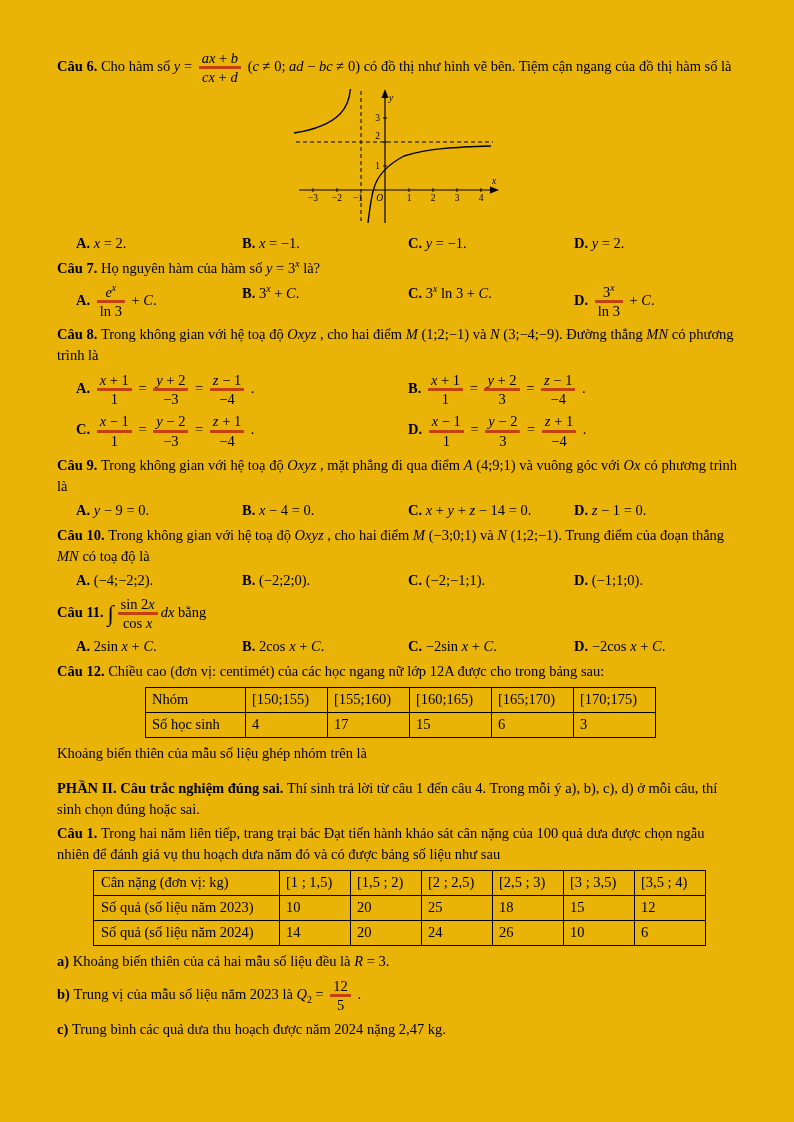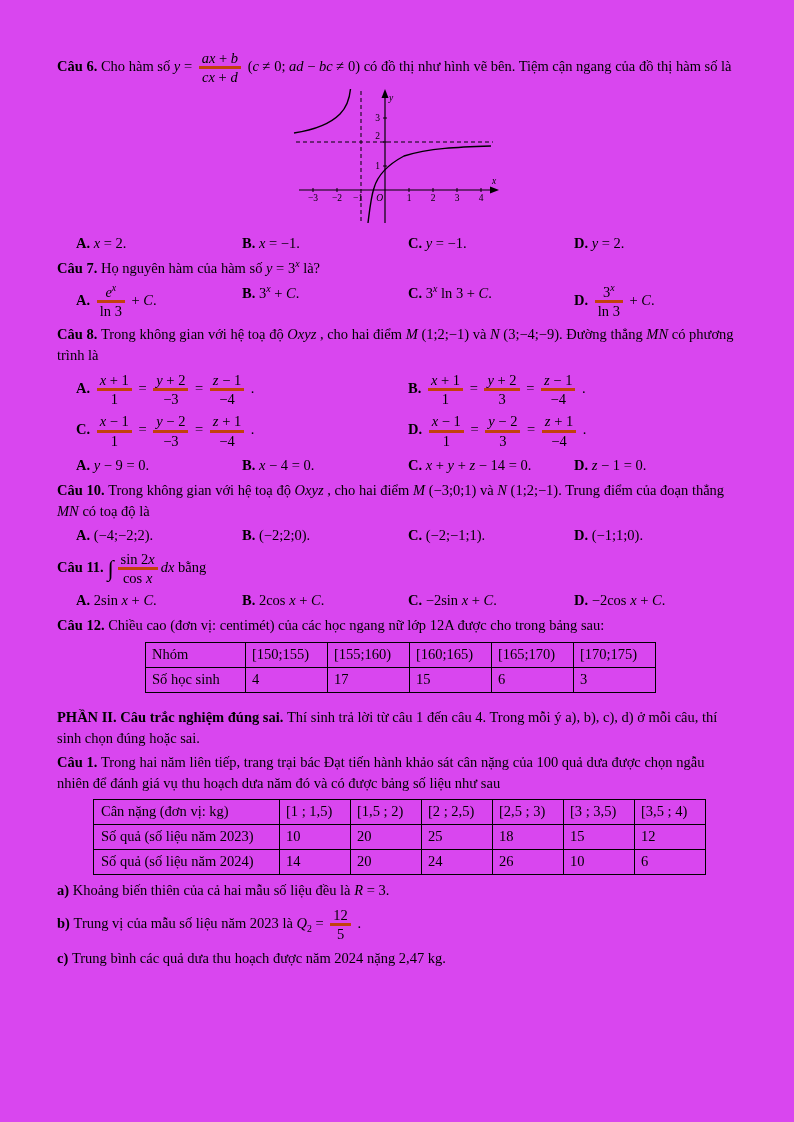--- a/index.html
+++ b/index.html
@@ -1,18 +1,18 @@
 <!DOCTYPE html>
 <html><head>
 <meta charset="utf-8">
 <style>
   * { box-sizing: border-box; }
   html, body { margin: 0; padding: 0; background: #fff; }
   .page {
-    width: 794px; height: 1122px; margin: 0 auto; background: #d946ef;
+    width: 794px; height: 1122px; margin: 0 auto; background: #eab308;
     padding: 46px 54px 28px 57px;
     display: flex; flex-direction: column;
     font-family: "Liberation Serif", serif;
     font-size: 14.5px; line-height: 1.45; color: #000;
     overflow: hidden;
   }
   .content { flex: 1; }
   .stem { margin: 3px 0; }
   .mb { font-weight: bold; }
   .mi { font-style: italic; }
@@ -110,20 +110,21 @@
     </div>
 
     <p class="stem"><span class="mb">Câu 8. </span><span>Trong không gian với hệ toạ độ </span><span class="mi">Oxyz</span><span> , cho hai điểm </span><span class="mi">M</span><span> (1;2;−1) và </span><span class="mi">N</span><span> (3;−4;−9). Đường thẳng </span><span class="mi">MN</span><span> có phương trình là</span></p>
     <div class="opts2">
       <span class="opt"><span class="mb">A. </span><span class="frac"><span class="fnum"><span class="mi">x</span><span> + 1</span></span><span class="fden">1</span></span><span> = </span><span class="frac"><span class="fnum"><span class="mi">y</span><span> + 2</span></span><span class="fden">−3</span></span><span> = </span><span class="frac"><span class="fnum"><span class="mi">z</span><span> − 1</span></span><span class="fden">−4</span></span><span> .</span></span>
       <span class="opt"><span class="mb">B. </span><span class="frac"><span class="fnum"><span class="mi">x</span><span> + 1</span></span><span class="fden">1</span></span><span> = </span><span class="frac"><span class="fnum"><span class="mi">y</span><span> + 2</span></span><span class="fden">3</span></span><span> = </span><span class="frac"><span class="fnum"><span class="mi">z</span><span> − 1</span></span><span class="fden">−4</span></span><span> .</span></span>
       <span class="opt"><span class="mb">C. </span><span class="frac"><span class="fnum"><span class="mi">x</span><span> − 1</span></span><span class="fden">1</span></span><span> = </span><span class="frac"><span class="fnum"><span class="mi">y</span><span> − 2</span></span><span class="fden">−3</span></span><span> = </span><span class="frac"><span class="fnum"><span class="mi">z</span><span> + 1</span></span><span class="fden">−4</span></span><span> .</span></span>
       <span class="opt"><span class="mb">D. </span><span class="frac"><span class="fnum"><span class="mi">x</span><span> − 1</span></span><span class="fden">1</span></span><span> = </span><span class="frac"><span class="fnum"><span class="mi">y</span><span> − 2</span></span><span class="fden">3</span></span><span> = </span><span class="frac"><span class="fnum"><span class="mi">z</span><span> + 1</span></span><span class="fden">−4</span></span><span> .</span></span>
     </div>
 
+    <p class="stem"><span class="mb">Câu 9. </span><span>Trong không gian với hệ toạ độ </span><span class="mi">Oxyz</span><span> , mặt phẳng đi qua điểm </span><span class="mi">A</span><span> (4;9;1) và vuông góc với </span><span class="mi">Ox</span><span>  có phương trình là</span></p>
     <div class="opts4">
       <span class="opt"><span class="mb">A. </span><span class="mi">y</span><span> − 9 = 0.</span></span>
       <span class="opt"><span class="mb">B. </span><span class="mi">x</span><span> − 4 = 0.</span></span>
       <span class="opt"><span class="mb">C. </span><span class="mi">x</span><span> + </span><span class="mi">y</span><span> + </span><span class="mi">z</span><span> − 14 = 0.</span></span>
       <span class="opt"><span class="mb">D. </span><span class="mi">z</span><span> − 1 = 0.</span></span>
     </div>
 
     <p class="stem"><span class="mb">Câu 10. </span><span>Trong không gian với hệ toạ độ </span><span class="mi">Oxyz</span><span> , cho hai điểm </span><span class="mi">M</span><span> (−3;0;1) và </span><span class="mi">N</span><span> (1;2;−1). Trung điểm của đoạn thẳng </span><span class="mi">MN</span><span> có toạ độ là</span></p>
     <div class="opts4">
       <span class="opt"><span class="mb">A. </span><span>(−4;−2;2).</span></span>
@@ -154,20 +155,21 @@
           <tr>
             <td>Số học sinh</td>
             <td>4</td>
             <td>17</td>
             <td>15</td>
             <td>6</td>
             <td>3</td>
           </tr>
         </tbody>
     </table>
+    <p class="stem"><span>Khoảng biến thiên của mẫu số liệu ghép nhóm trên là</span></p>
 
     <p class="stem part2"><span class="mb">PHẦN II. Câu trắc nghiệm đúng sai. </span><span>Thí sinh trả lời từ câu 1 đến câu 4. Trong mỗi ý a), b), c), d) ở mỗi câu, thí sinh chọn đúng hoặc sai.</span></p>
 
     <p class="stem"><span class="mb">Câu 1. </span><span>Trong hai năm liên tiếp, trang trại bác Đạt tiến hành khảo sát cân nặng của 100 quả dưa được chọn ngẫu nhiên để đánh giá vụ thu hoạch dưa năm đó và có được bảng số liệu như sau</span></p>
     <table class="tbl t1">
       <tbody>
           <tr>
             <td>Cân nặng (đơn vị: kg)</td>
             <td>[1 ; 1,5)</td>
             <td>[1,5 ; 2)</td>

